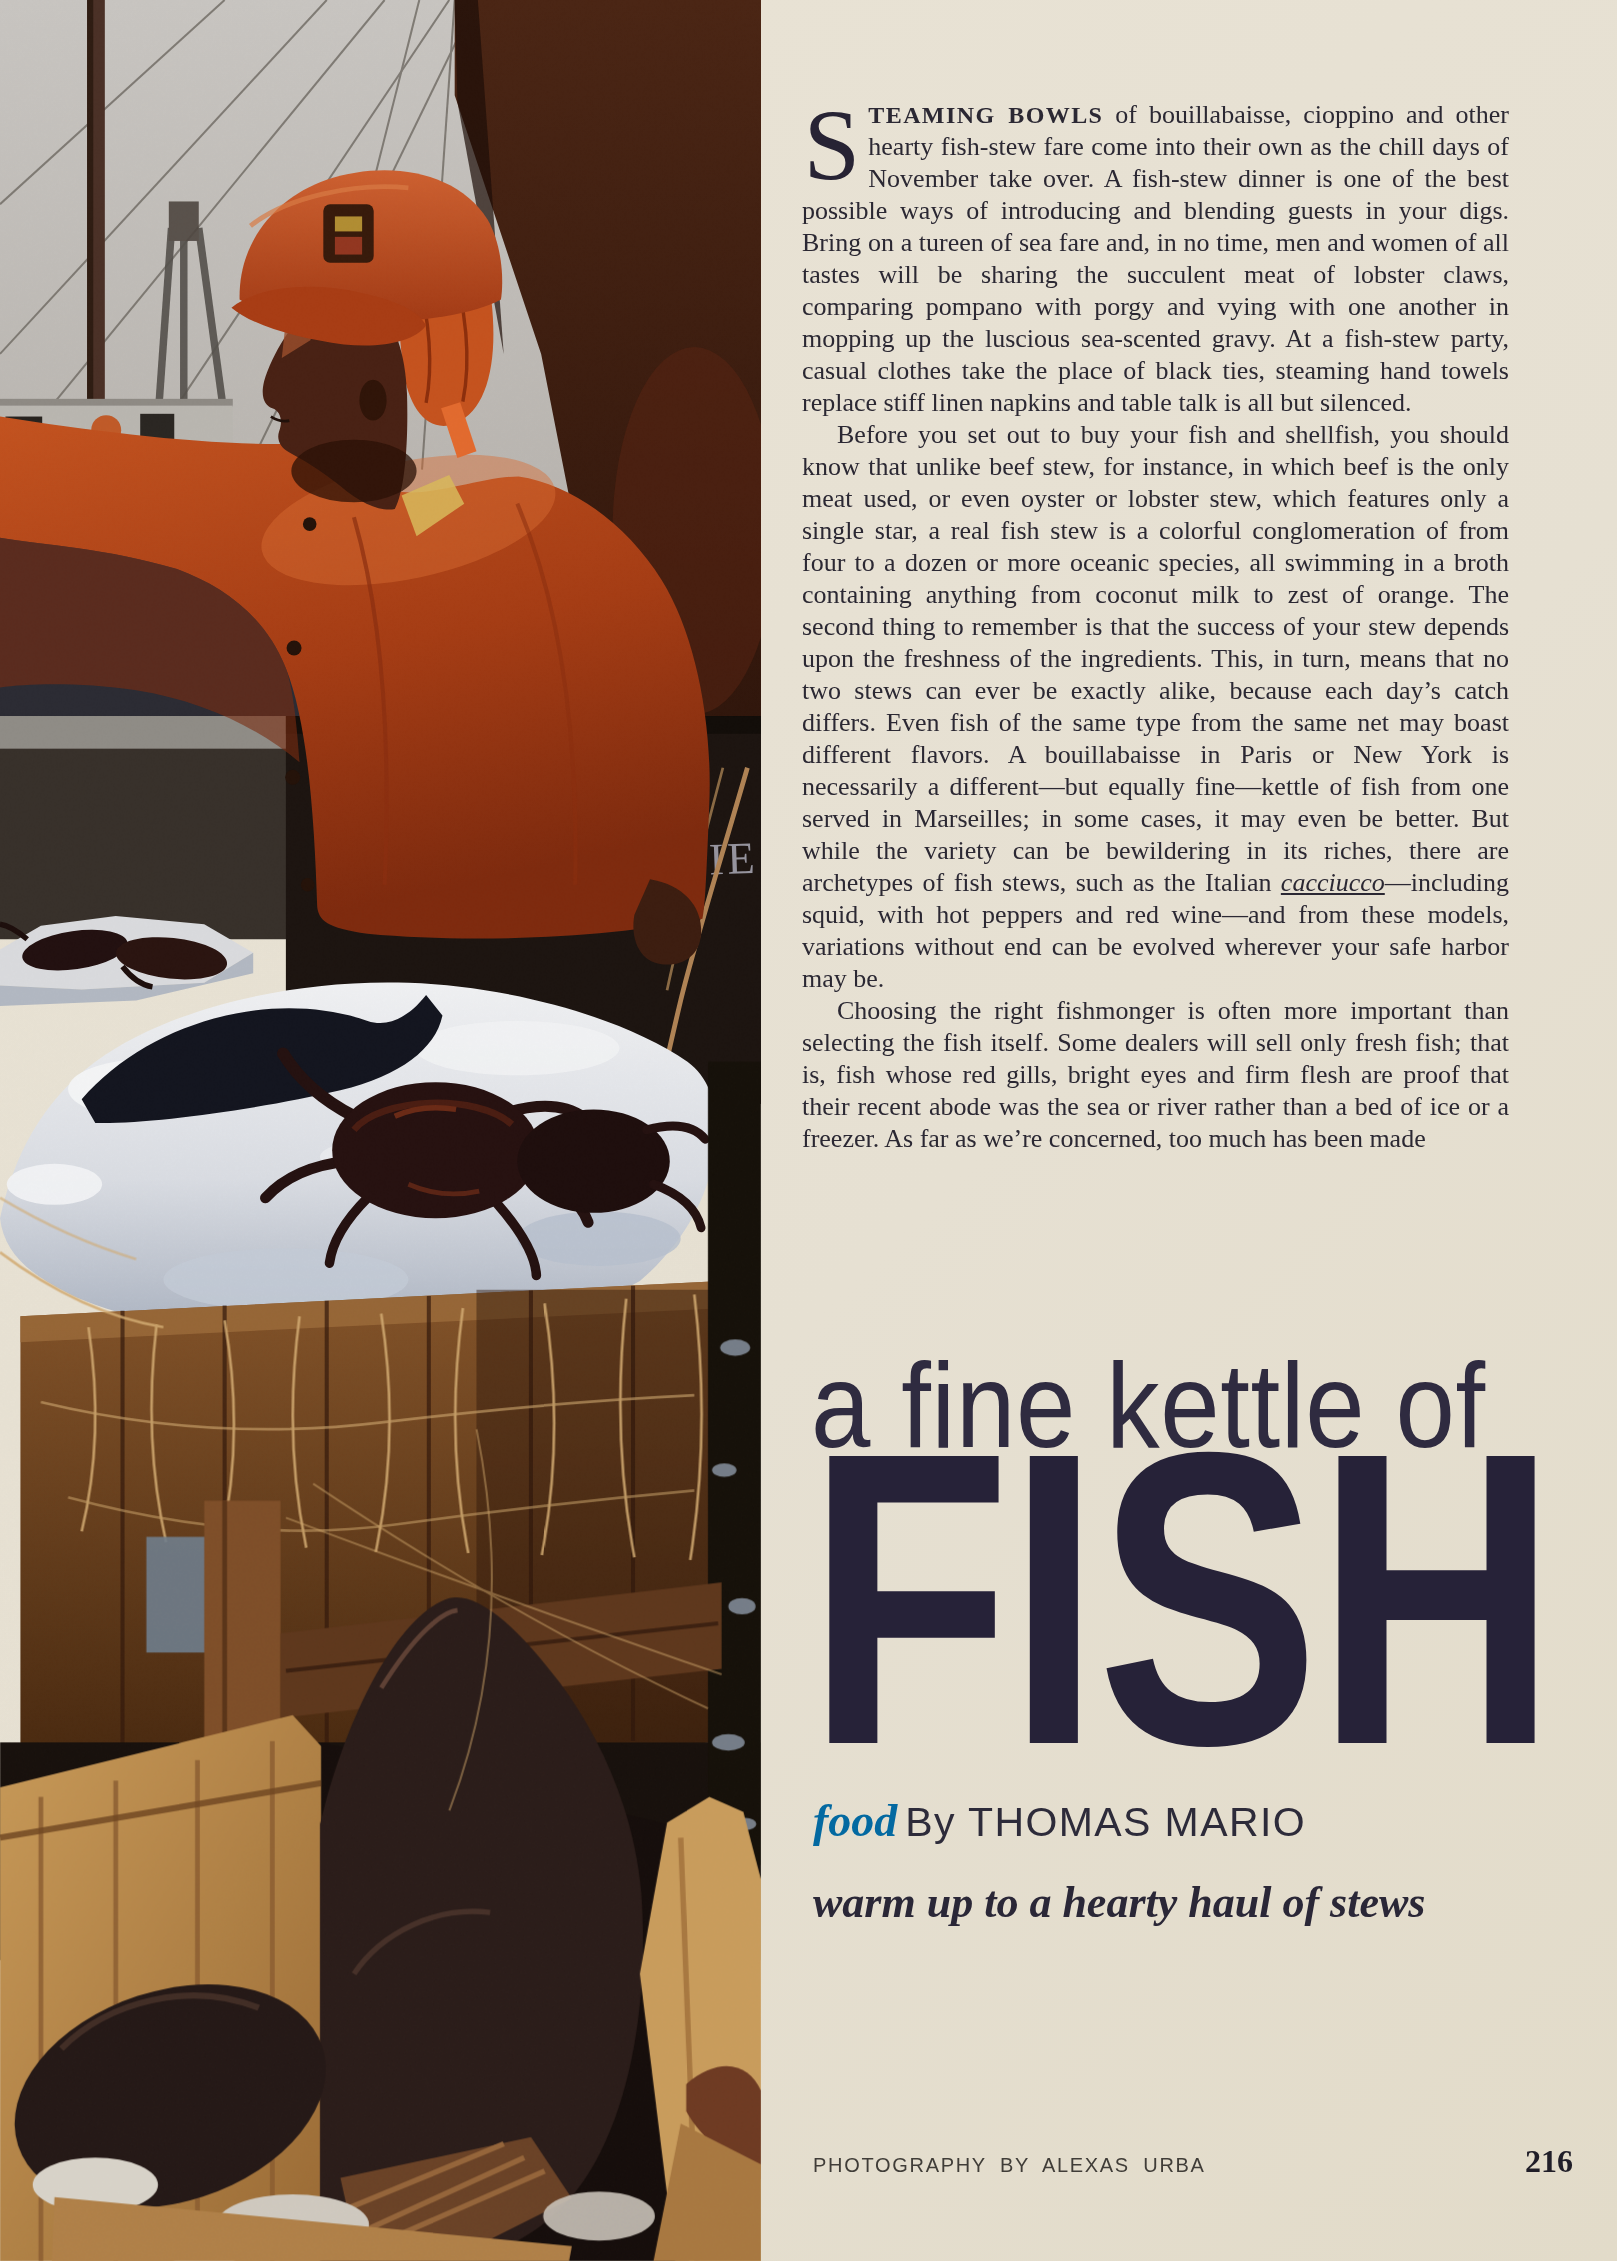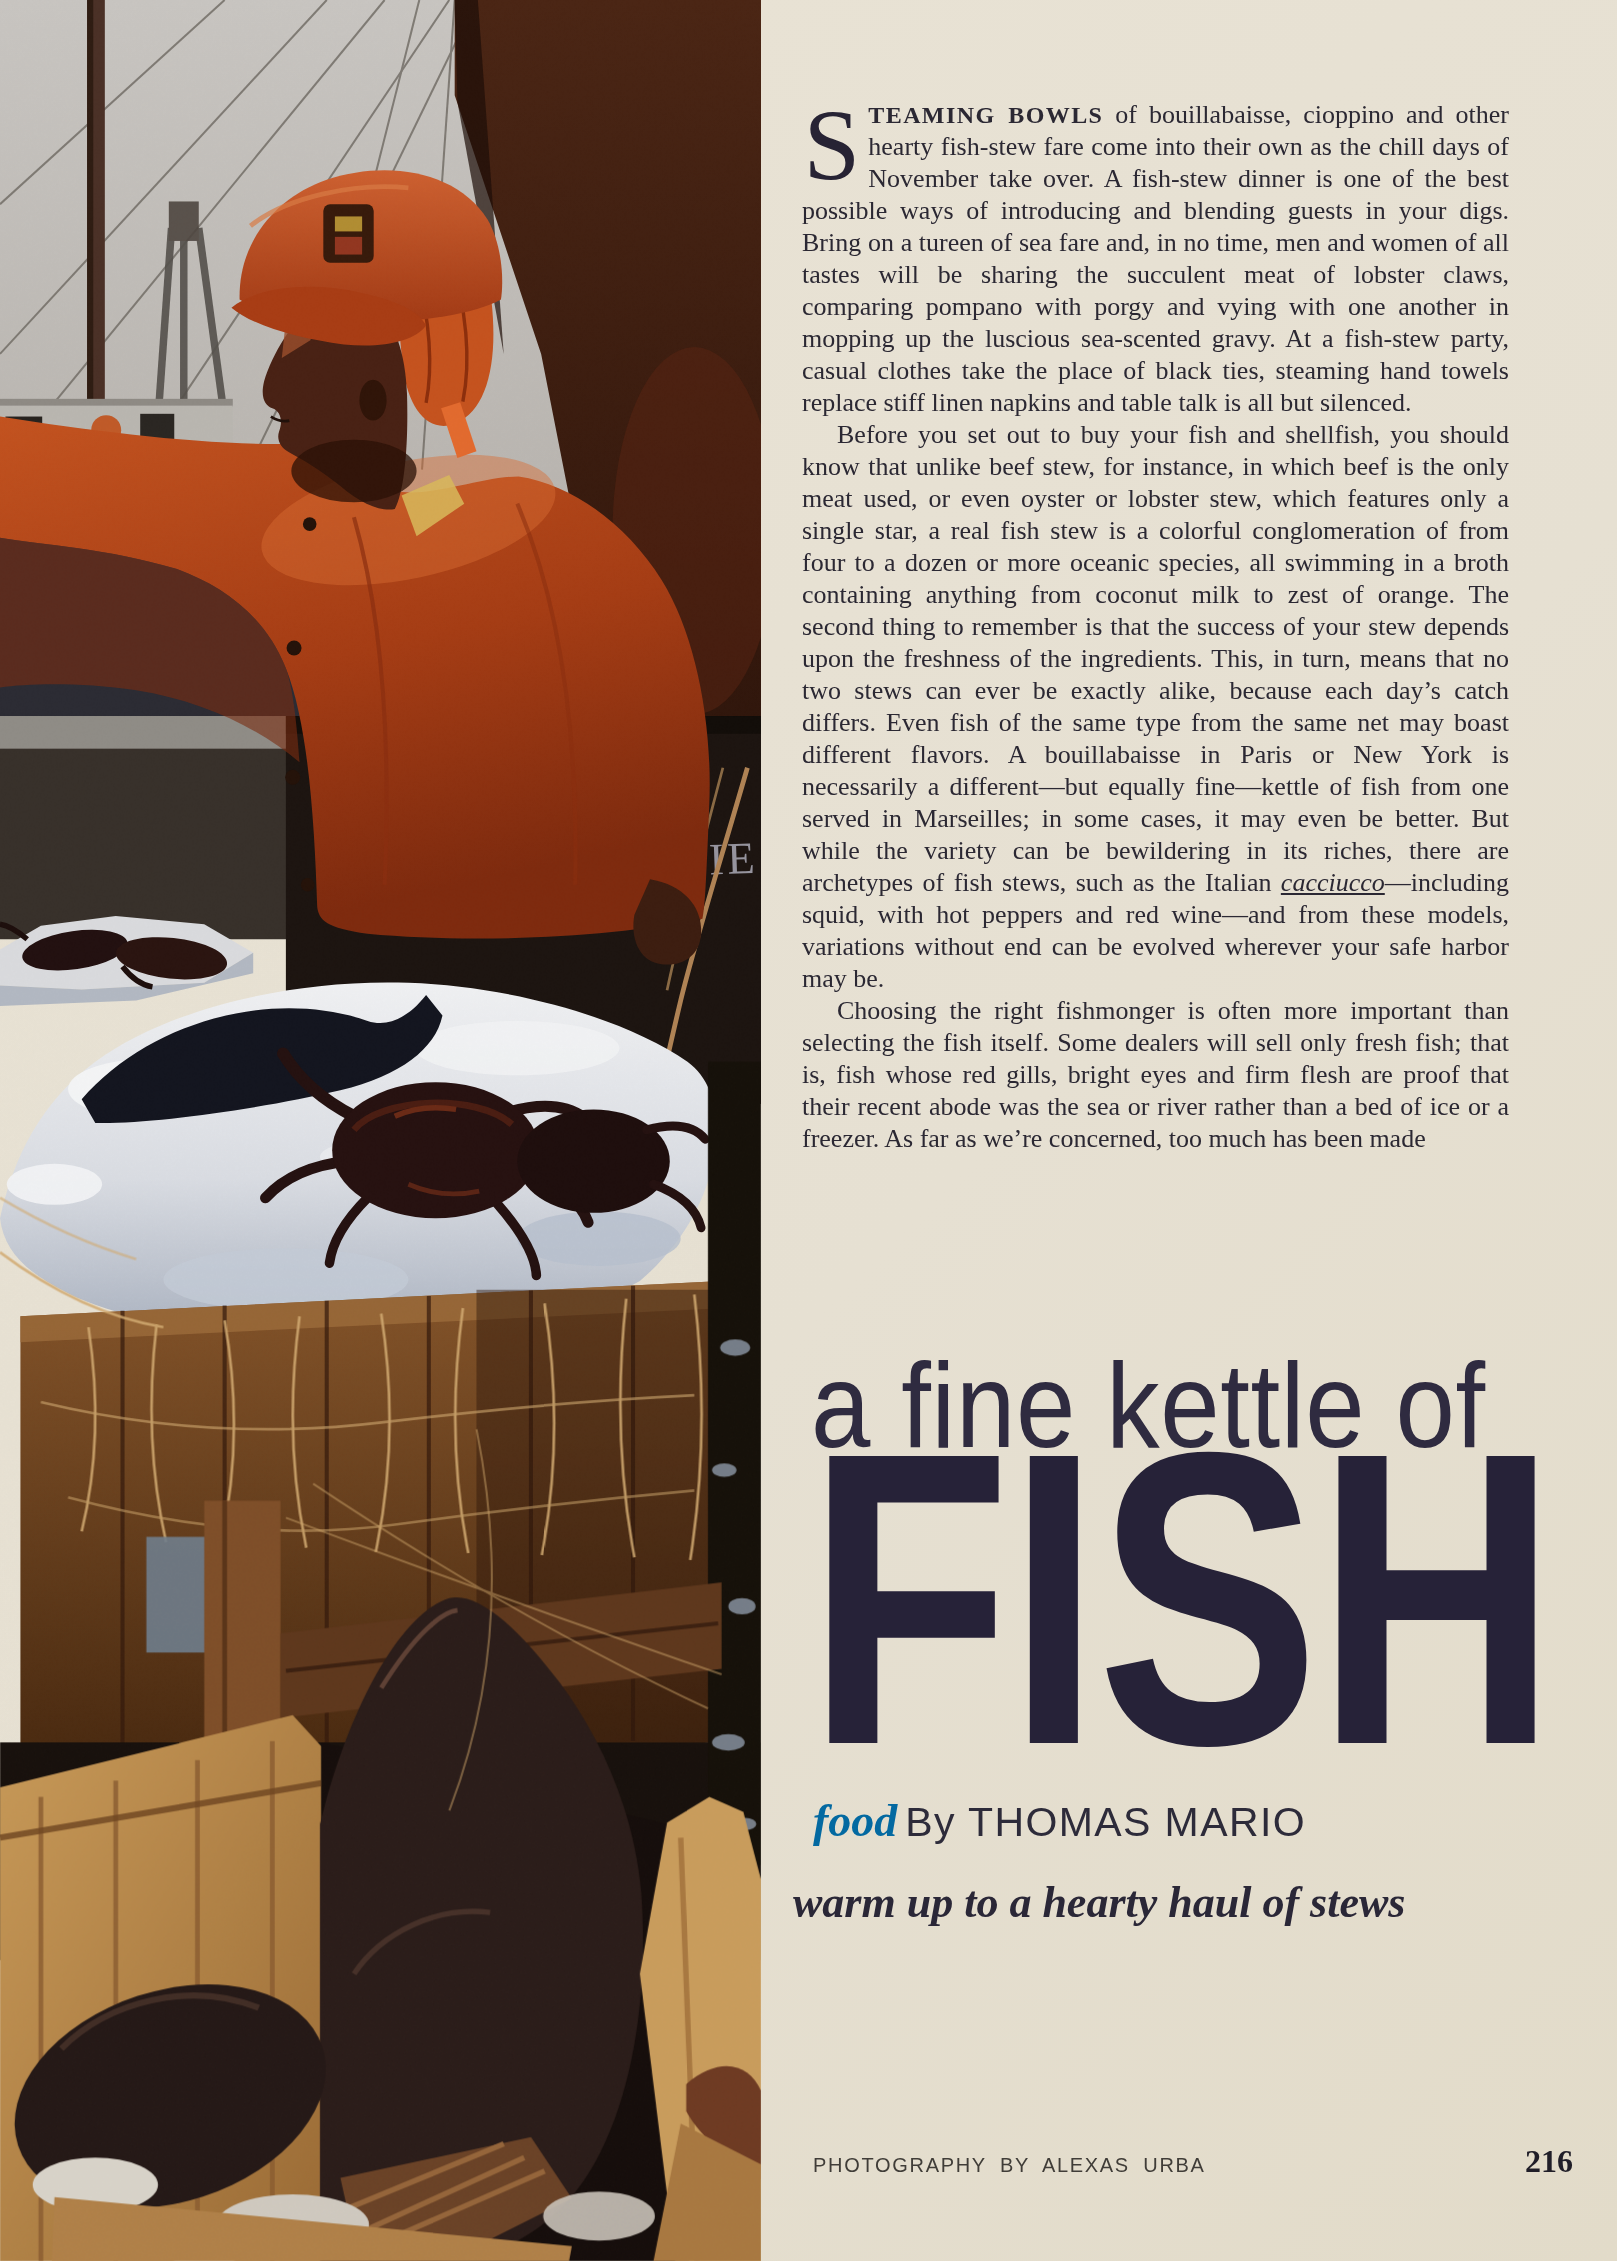--- a/index.html
+++ b/index.html
@@ -46,21 +46,21 @@
   }
   .byline .kicker{
     font-family:"Liberation Serif",serif;font-style:italic;font-weight:bold;
     font-size:46px;color:#0369a1;
   }
   .byline .by{
     font-family:"Liberation Sans",sans-serif;font-size:41px;letter-spacing:1.4px;
     margin-left:8px;color:#2d2b3a;
   }
   .dek{
-    position:absolute;left:793px;top:1868px;
+    position:absolute;left:813px;top:1868px;
     font-family:"Liberation Serif",serif;font-style:italic;font-weight:bold;
     font-size:44px;line-height:70px;color:#2a2737;white-space:nowrap;
   }
   .credit{
     position:absolute;left:813px;top:2154px;
     font-family:"Liberation Sans",sans-serif;font-size:20px;
     letter-spacing:1.7px;word-spacing:6.1px;color:#403d38;white-space:nowrap;
   }
   .pagenum{
     position:absolute;right:45px;top:2143px;

